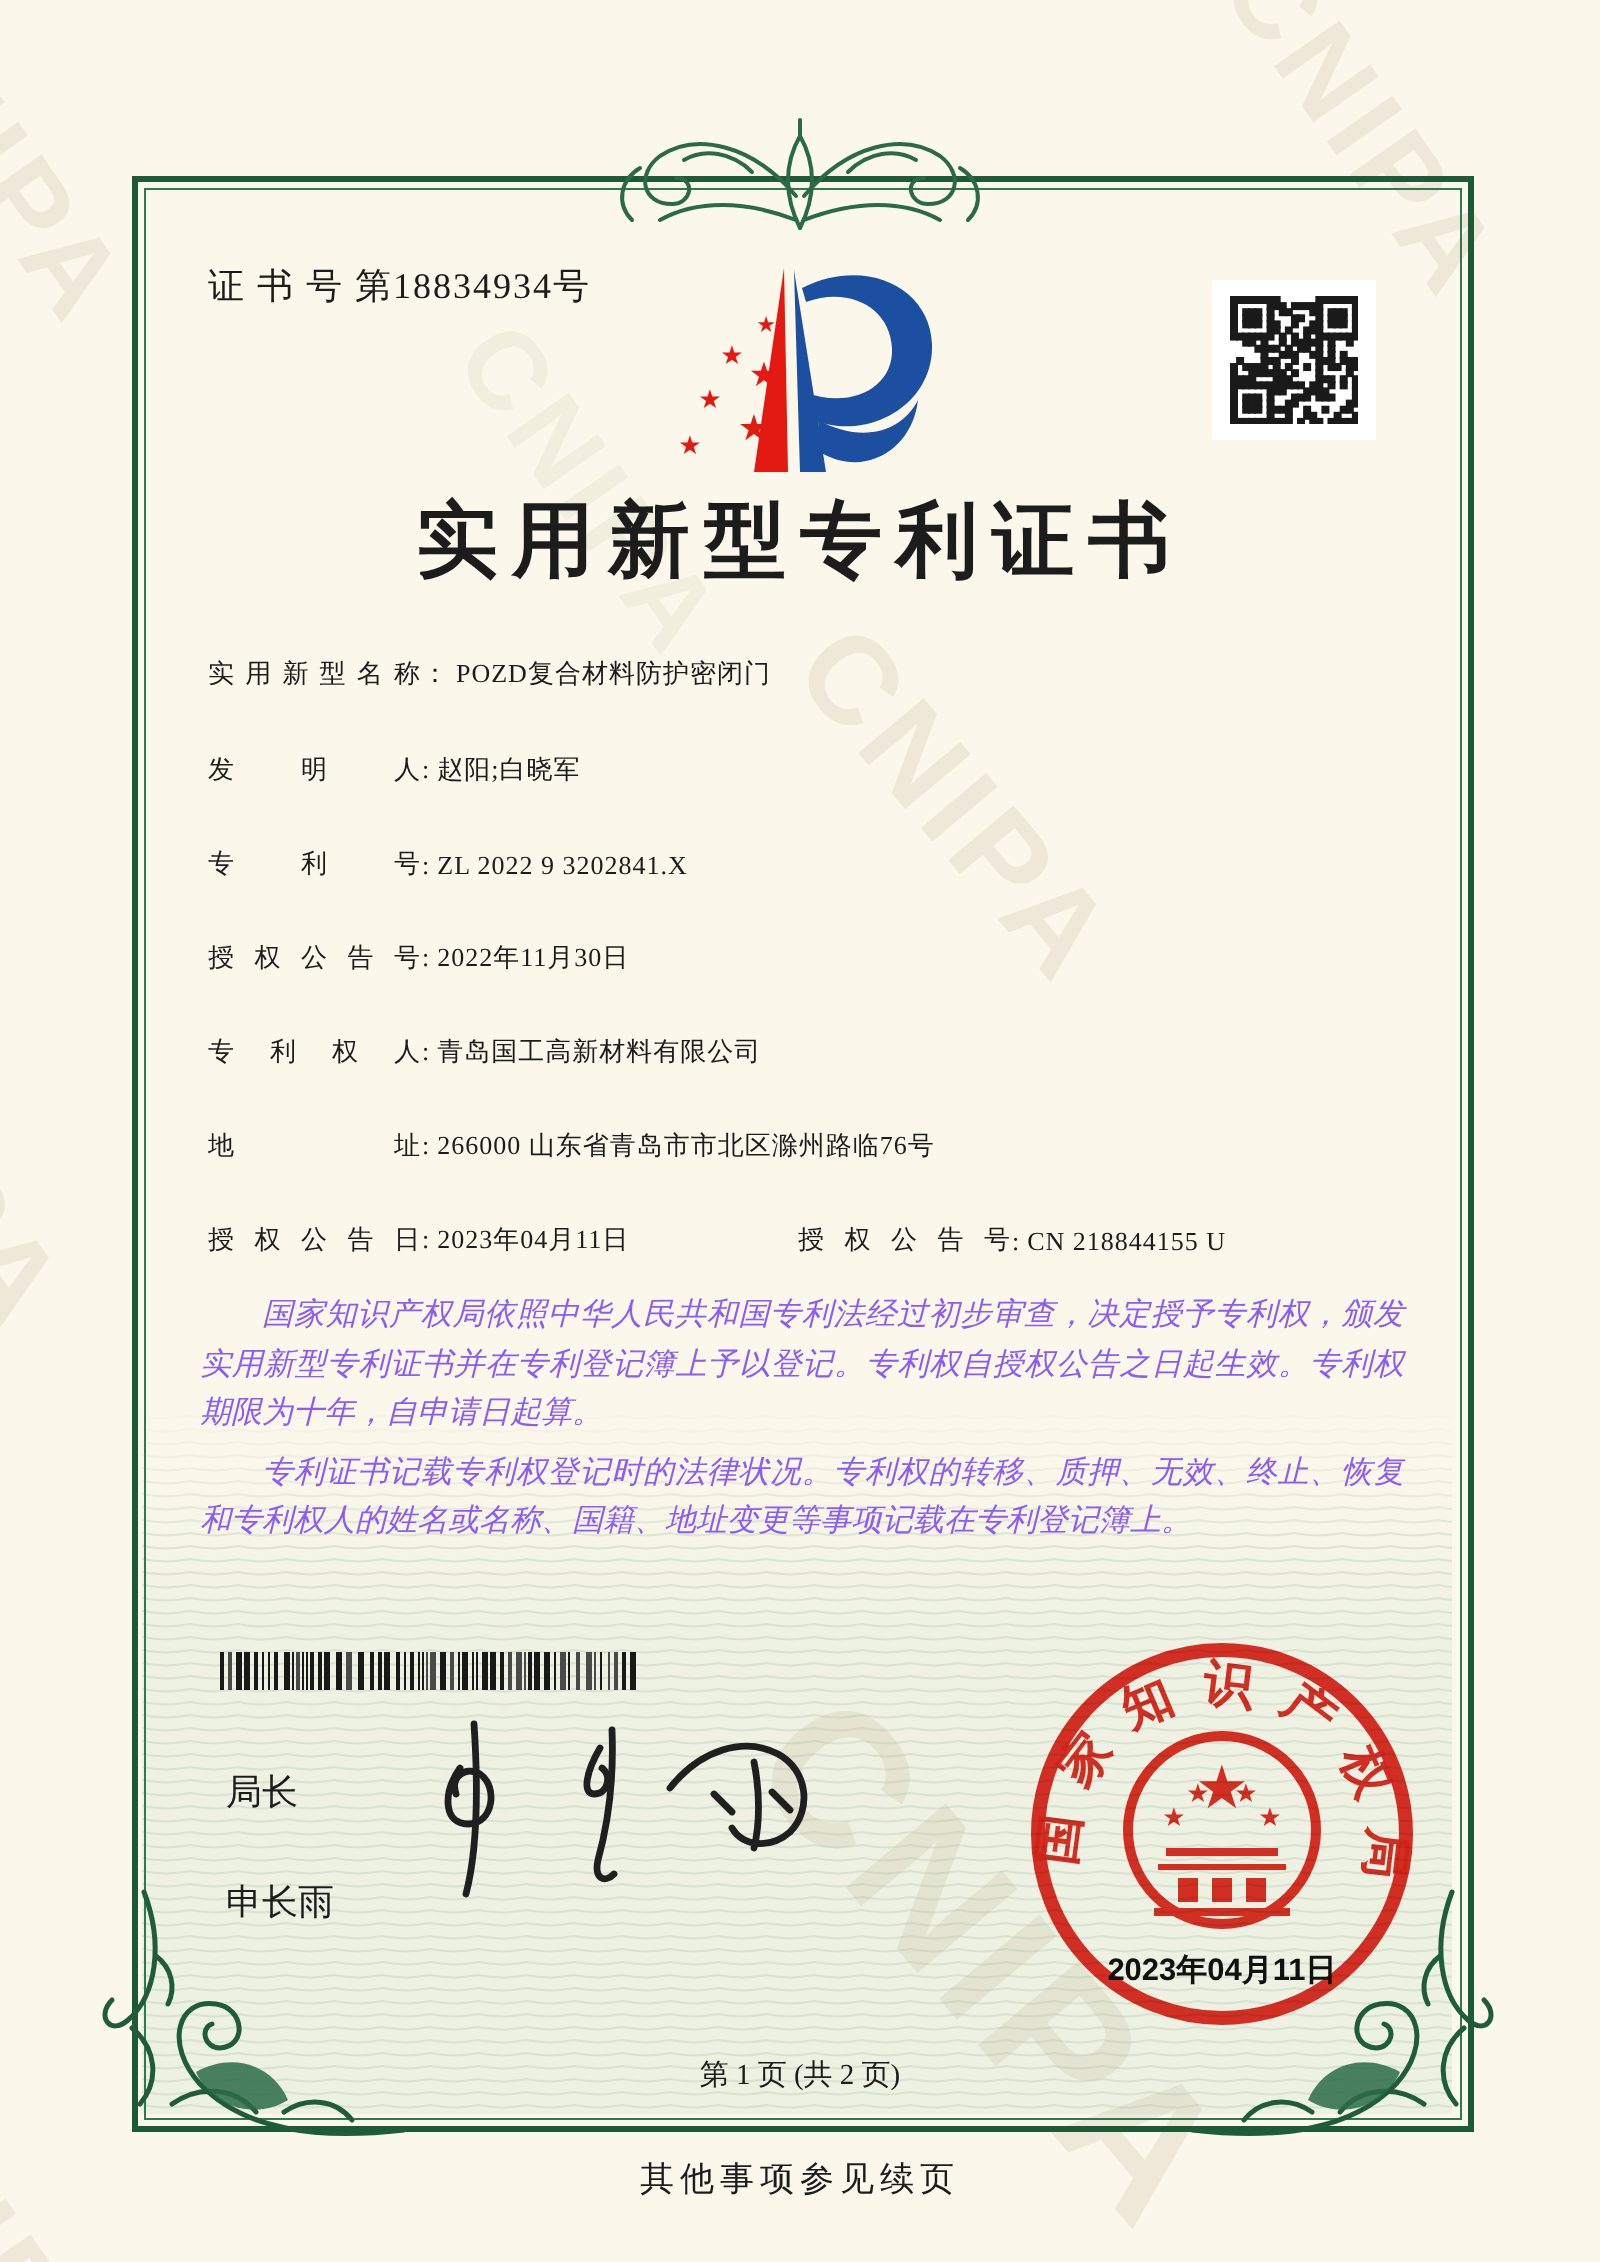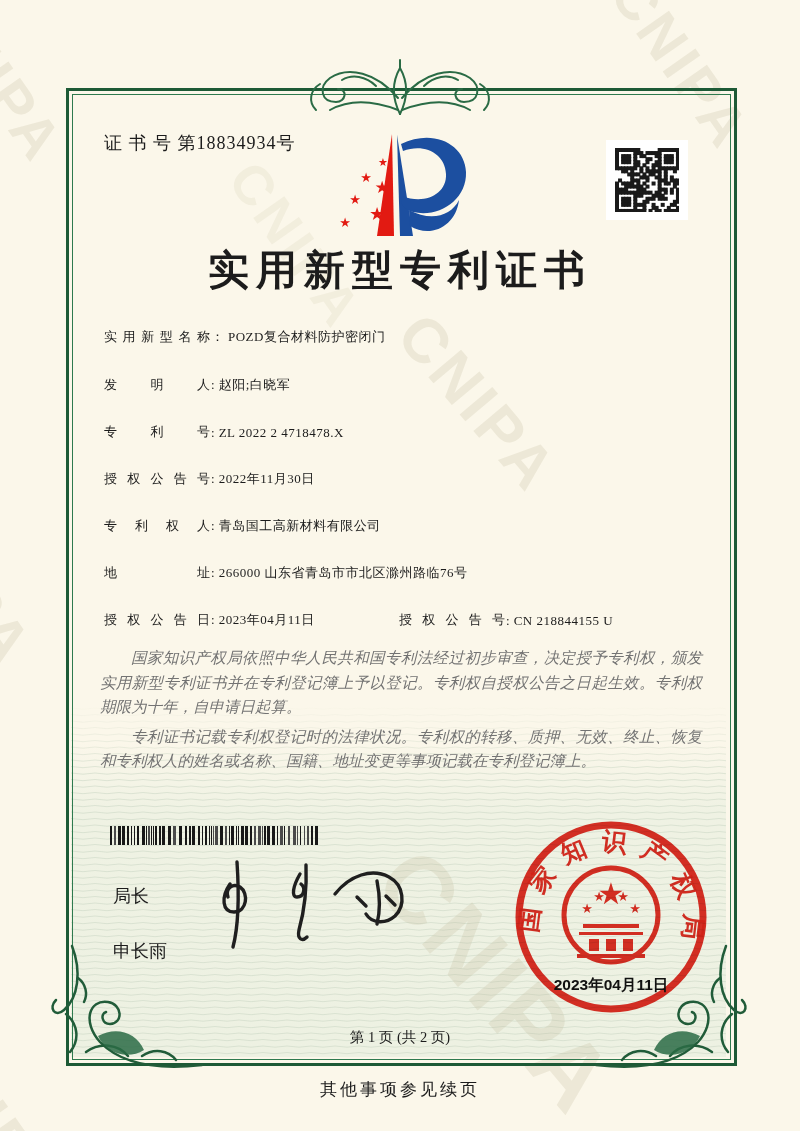--- a/index.html
+++ b/index.html
@@ -42,21 +42,21 @@
   
   .frow{position:absolute; left:104px; width:600px; font-size:13px; z-index:4; white-space:nowrap;}
   .flabel{display:inline-block; width:106px; text-align:justify; text-align-last:justify; vertical-align:bottom;}
   .fcolon{display:inline-block; margin:0 4px 0 1px;}
   .fvalue{letter-spacing:0.5px;}
   .fpair2{position:absolute; left:295px; top:0;}
   
   .paras{
     position:absolute; left:100px; top:646px; width:602px; z-index:4;
     font-size:15.5px; line-height:24.6px; text-align:justify;
-    font-style:italic; color:#737373;
+    font-style:italic; color:#8b5cf6;
   }
   .paras p{margin:0 0 5px 0; text-indent:2em;}
   
   .barcode{position:absolute; left:110px; top:826px; z-index:4;}
   .sig-role{position:absolute; left:113px; top:884px; font-size:18px;
     font-family:"Liberation Sans","DejaVu Sans",sans-serif; font-weight:500; z-index:4;}
   .sig-name{position:absolute; left:113px; top:939px; font-size:18px;
     font-family:"Liberation Sans","DejaVu Sans",sans-serif; font-weight:400; z-index:4;}
   .sig-script{position:absolute; left:200px; top:852px; z-index:4;}
   .seal{position:absolute; left:512px; top:818px; z-index:7; mix-blend-mode:multiply;}
@@ -448,21 +448,21 @@
 
   <div class="title">实用新型专利证书</div>
 
   <div class="frow" style="top:328px">
     <span class="flabel">实用新型名称</span><span class="fcolon">：</span><span class="fvalue">POZD复合材料防护密闭门</span>
   </div>
   <div class="frow" style="top:376px">
     <span class="flabel">发明人</span><span class="fcolon">:</span><span class="fvalue">赵阳;白晓军</span>
   </div>
   <div class="frow" style="top:423px">
-    <span class="flabel">专利号</span><span class="fcolon">:</span><span class="fvalue">ZL 2022 2 4718478.X</span>
+    <span class="flabel">专利号</span><span class="fcolon">:</span><span class="fvalue">ZL 2022 9 3202841.X</span>
   </div>
   <div class="frow" style="top:470px">
     <span class="flabel">授权公告号</span><span class="fcolon">:</span><span class="fvalue">2022年11月30日</span>
   </div>
   <div class="frow" style="top:517px">
     <span class="flabel">专利权人</span><span class="fcolon">:</span><span class="fvalue">青岛国工高新材料有限公司</span>
   </div>
   <div class="frow" style="top:564px">
     <span class="flabel">地址</span><span class="fcolon">:</span><span class="fvalue">266000 山东省青岛市市北区滁州路临76号</span>
   </div>

